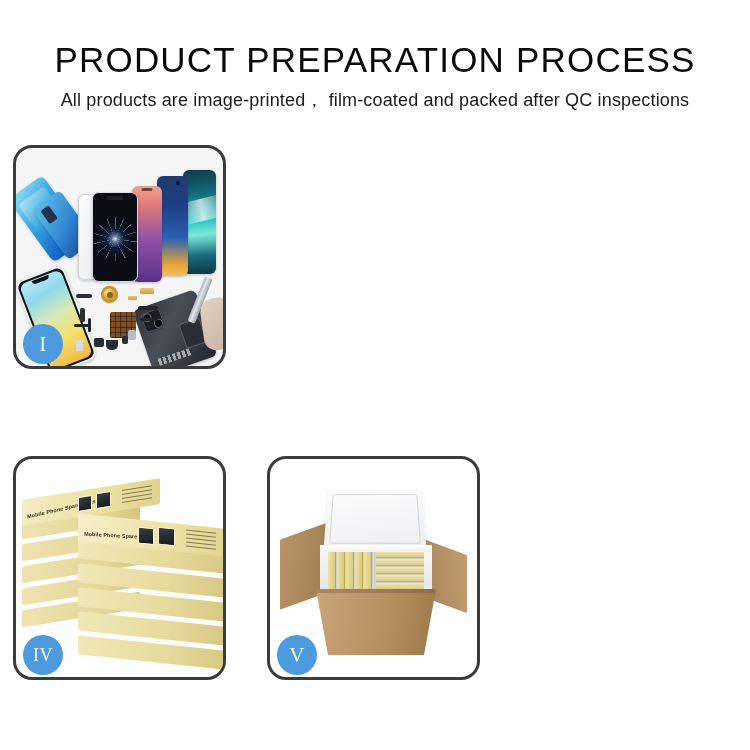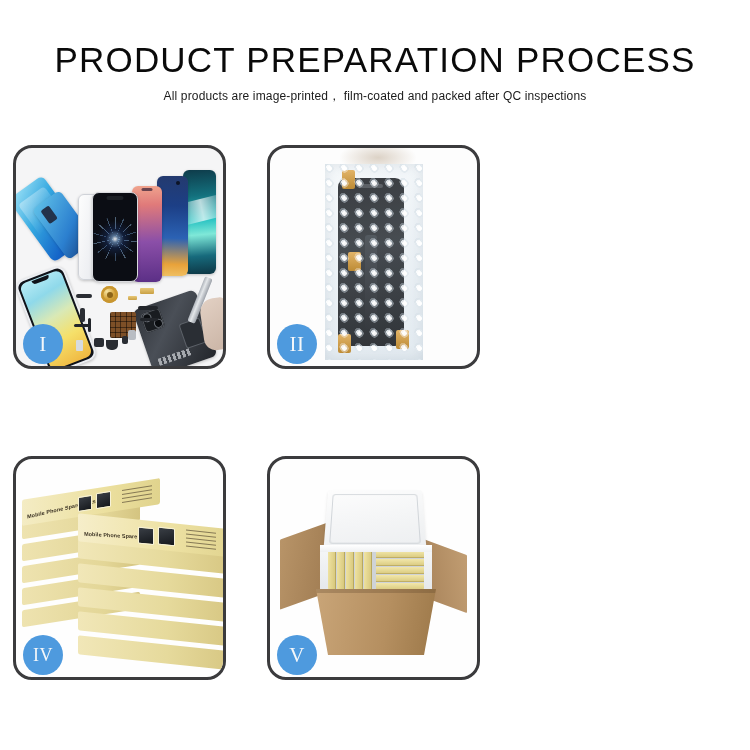--- a/index.html
+++ b/index.html
@@ -33,21 +33,21 @@
     font-size: 35px;
     font-weight: 400;
     letter-spacing: 1.2px;
     color: #0a0a0a;
     line-height: 40px;
     white-space: nowrap;
   }
   .subtitle {
     margin-top: 8px;
     font-family: "Liberation Sans", sans-serif;
-    font-size: 12px;
+    font-size: 18px;
     font-weight: 400;
     color: #1a1a1a;
     letter-spacing: 0.15px;
     white-space: nowrap;
   }
 
   
   .grid {
     position: absolute;
     top: 145px;
@@ -602,37 +602,20 @@
         <div class="flex-cable" style="left:124px;top:170px;width:18px;height:3px;"></div>
         <div class="part" style="left:112px;top:182px;width:8px;height:10px;background:#b9bdc3;"></div>
         <div class="tool"></div>
         <div class="hand"></div>
       </div>
       <div class="badge">
         <span>I</span>
       </div>
     </div>
 
-    <div class="panel col2 row1 p2">
-      <div class="scene">
-        <div class="bw-smudge"></div>
-        <div class="bw-bag"></div>
-        <div class="bw-part">
-          <div class="strip"></div>
-        </div>
-        <div class="bw-tab t1"></div>
-        <div class="bw-tab t2"></div>
-        <div class="bw-tab t3"></div>
-        <div class="bw-tab t4"></div>
-        <div class="bw-gloss"></div>
-      </div>
-      <div class="badge">
-        <span>II</span>
-      </div>
-    </div>
 
 
     <div class="panel col1 row2 p4">
       <div class="scene stack">
         <div class="sb sbL l5"></div>
         <div class="sb sbL l4"></div>
         <div class="sb sbL l3"></div>
         <div class="sb sbL l2"></div>
         <div class="sb sbL l1"></div>
 

